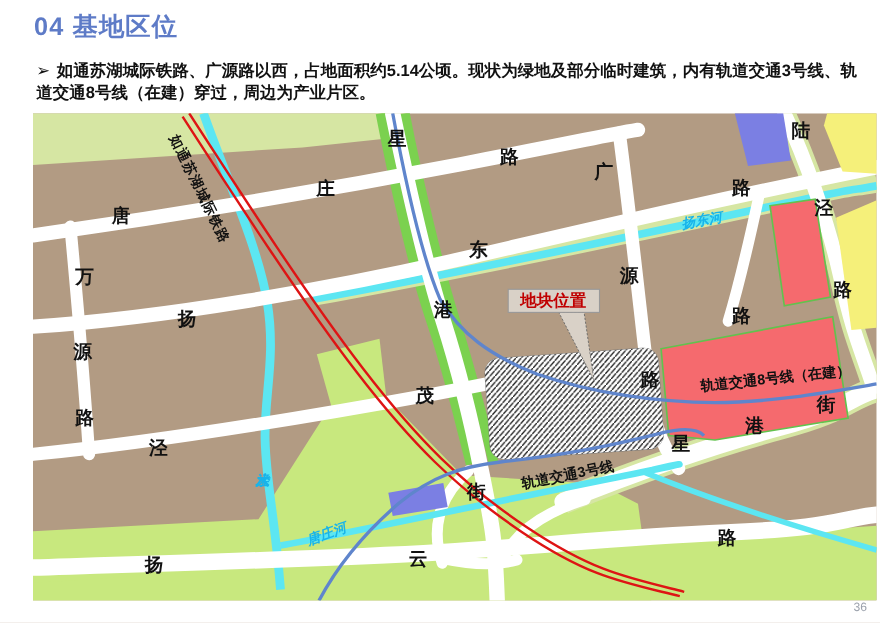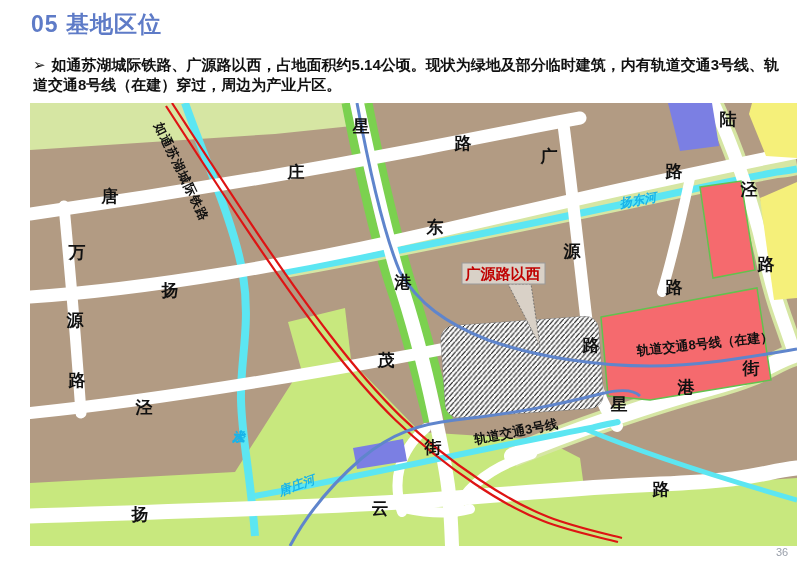--- a/index.html
+++ b/index.html
@@ -19,21 +19,21 @@
   .k-metro{font-size:13px;}
   .k-rail{font-size:12.5px;letter-spacing:1px;}
   .v{writing-mode:vertical-rl;}
   .callout-text{position:absolute;left:503px;top:274px;transform:translate(-50%,-50%);
         font-size:15px;font-weight:bold;color:#C00000;z-index:6;white-space:nowrap;}
   .pagenum{position:absolute;left:776px;top:546px;font-size:11px;color:#9aa0ab;text-align:right;}
 </style>
 </head>
 <body>
 
-<div class="title">05 基地区位</div>
+<div class="title">04 基地区位</div>
 
 <div class="bullet"><span class="mark">➢</span><span>如通苏湖城际铁路、广源路以西，占地面积约5.14公顷。现状为绿地及部分临时建筑，内有轨道交通3号线、轨道交通8号线（在建）穿过，周边为产业片区。</span></div>
 
 <div class="map">
   <svg width="767" height="443" viewBox="30 103 767 443">
     <defs>
       <pattern id="hatch" width="5" height="5" patternUnits="userSpaceOnUse">
         <rect width="5" height="5" fill="#ffffff"></rect>
         <line x1="0" y1="5" x2="5" y2="0" stroke="#1a1a1a" stroke-width="1.2"></line>
       </pattern>
@@ -126,16 +126,16 @@
       <span class="map-label k-road" style="left: 110px; top: 411px; transform: translate(-50%, -50%) rotate(0deg);">扬</span>
       <span class="map-label k-road" style="left: 350px; top: 405px; transform: translate(-50%, -50%) rotate(0deg);">云</span>
       <span class="map-label k-road" style="left: 631px; top: 386px; transform: translate(-50%, -50%) rotate(0deg);">路</span>
       <span class="map-label k-river" style="left: 608px; top: 98px; transform: translate(-50%, -50%) rotate(-10deg);">扬东河</span>
       <span class="map-label k-river v" style="left: 208px; top: 317px; transform: translate(-50%, -50%) rotate(0deg);">大水泾</span>
       <span class="map-label k-river" style="left: 267px; top: 383px; transform: translate(-50%, -50%) rotate(-20deg);">唐庄河</span>
       <span class="map-label k-metro" style="left: 675px; top: 241px; transform: translate(-50%, -50%) rotate(-6deg);">轨道交通8号线（在建）</span>
       <span class="map-label k-metro" style="left: 486px; top: 329px; transform: translate(-50%, -50%) rotate(-11deg);">轨道交通3号线</span>
       <span class="map-label k-rail" style="left: 151px; top: 69px; transform: translate(-50%, -50%) rotate(64deg);">如通苏湖城际铁路</span>
     </div>
-  <span class="callout-text" style="left:473px;top:171px;">广源路以西</span>
+  <span class="callout-text" style="left:473px;top:171px;">地块位置</span>
 </div>
 
 <div class="pagenum">36</div>
 
 </body></html>

